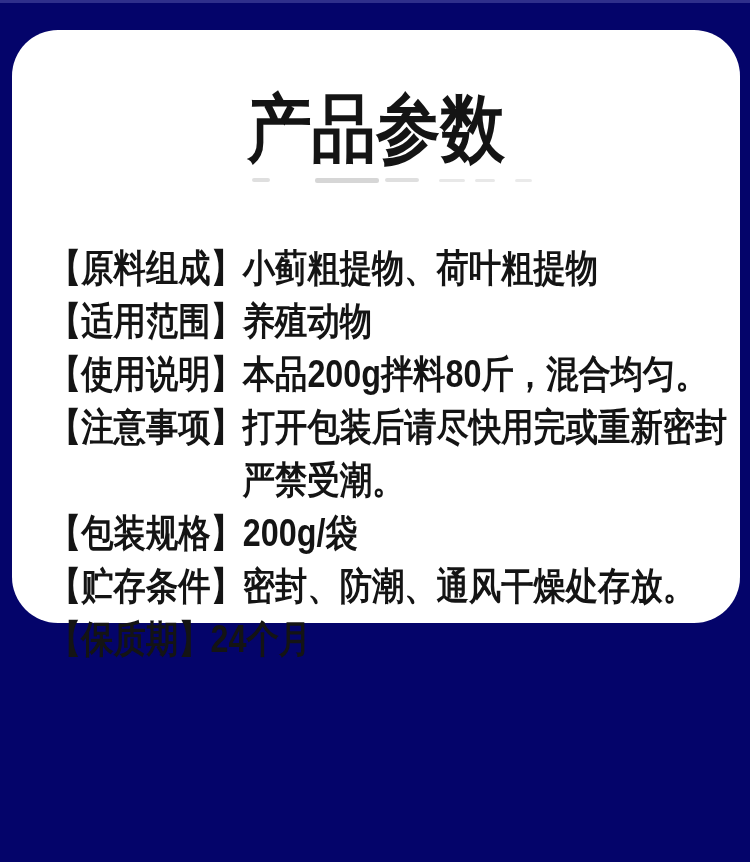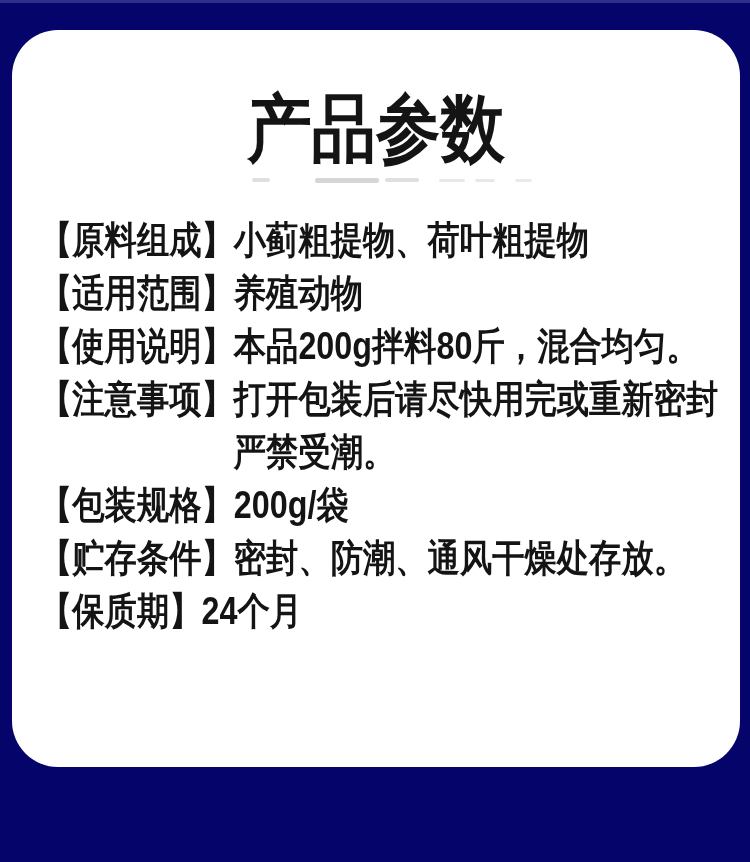--- a/index.html
+++ b/index.html
@@ -15,21 +15,21 @@
     font-family:"Liberation Sans","DejaVu Sans",sans-serif;
   }
   .top-strip{
     position:absolute;left:0;top:0;
     width:750px;height:3px;
     background:rgba(150,150,215,0.30);
   }
   .card{
     position:absolute;
     left:12px;top:30px;
-    width:728px;height:737px;
+    width:728px;height:593px;
     background:var(--card);
     border-radius:46px;
     padding-top:60px;
   }
   .title{
     text-align:center;
     font-size:74px;
     line-height:78px;
     font-weight:700;
     color:var(--text);
@@ -52,22 +52,22 @@
     filter:blur(0.6px);
     opacity:0.55;
   }
   .ghost .d1{left:12px; top:4px;width:18px;height:4px;}
   .ghost .d2{left:75px; top:4px;width:64px;height:5px;opacity:0.7;}
   .ghost .d3{left:145px;top:4px;width:34px;height:4px;}
   .ghost .d4{left:199px;top:5px;width:26px;height:3px;opacity:0.4;}
   .ghost .d5{left:235px;top:5px;width:20px;height:3px;opacity:0.4;}
   .ghost .d6{left:275px;top:5px;width:17px;height:3px;opacity:0.35;}
   .spec-list{
-    margin-top:46px;
-    padding-left:28px;
+    margin-top:74px;
+    padding-left:37px;
     font-size:38px;
     line-height:53px;
     font-weight:700;
     color:var(--text);
   }
   .spec-row{
     display:flex;
     align-items:flex-start;
     transform:scaleX(0.85);
     transform-origin:0 50%;

